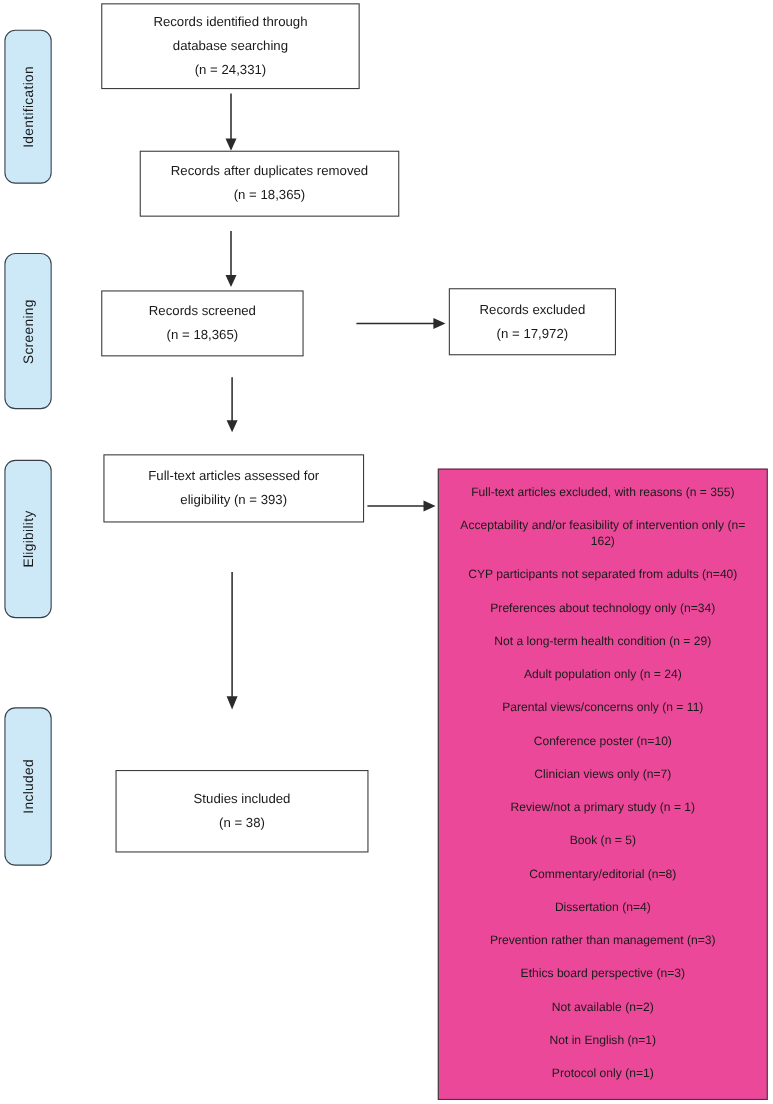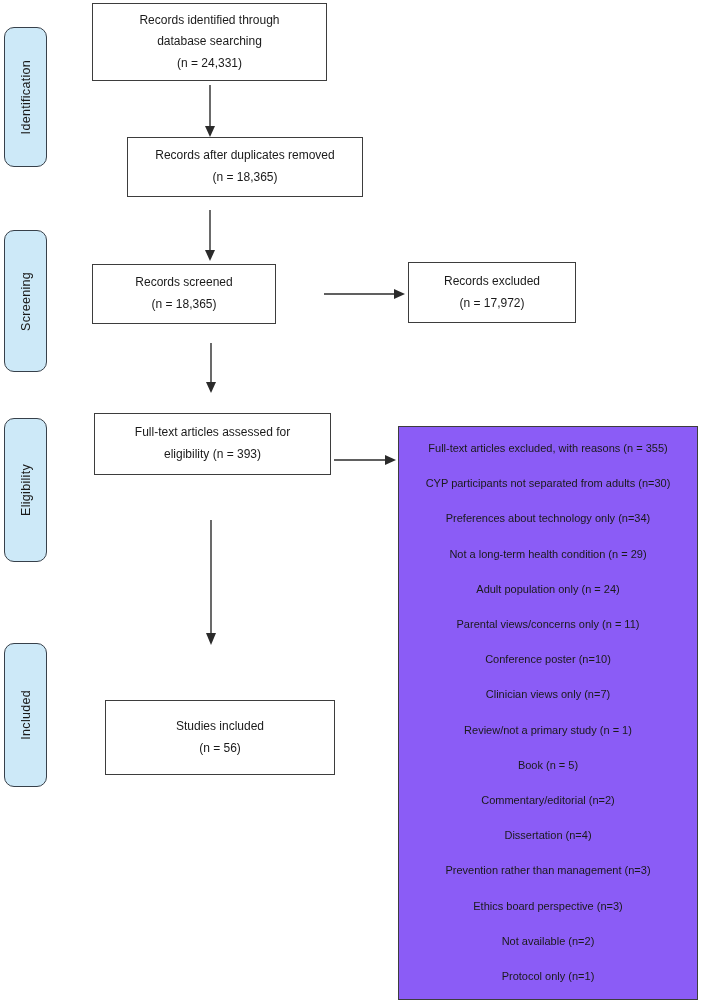--- a/index.html
+++ b/index.html
@@ -50,21 +50,21 @@
     align-items: center;
     justify-content: center;
     text-align: center;
     font-size: 12px;
     line-height: 1.8;
     white-space: pre-line;
     padding: 14px 6px;
   }
   .excl-box {
     position: absolute;
-    background: #8b5cf6;
+    background: #ec4899;
     border: 1.5px solid #3d3d3d;
     box-sizing: border-box;
     display: flex;
     flex-direction: column;
     justify-content: space-between;
     text-align: center;
     font-size: 11px;
     line-height: 1.25;
     padding: 15px 9px;
   }
@@ -126,42 +126,44 @@
   <div class="fbox" style="left:92px; top:3px; width:235px; height:78px;">Records identified through
 database searching
 (n = 24,331)</div>
 
   <div class="fbox" style="left:92px; top:137px; width:236px; height:60px;margin-left:35px;">Records after duplicates removed
 (n = 18,365)</div>
 
   <div class="fbox" style="left:92px; top:264px; width:184px; height:60px;">Records screened
 (n = 18,365)</div>
 
-  <div class="fbox" style="left:408px; top:262px; width:168px; height:61px;">Records excluded
+  <div class="fbox" style="left:408px; top:262px; width:152px; height:61px;">Records excluded
 (n = 17,972)</div>
 
   <div class="fbox" style="left:94px; top:413px; width:237px; height:62px;">Full-text articles assessed for
 eligibility (n = 393)</div>
 
   <div class="excl-box" style="left:398px; top:426px; width:300px; height:574px;">
     <div class="reason">Full-text articles excluded, with reasons (n = 355)</div>
 
-      <div class="reason">CYP participants not separated from adults (n=30)</div>
+  <div class="reason">Acceptability and/or feasibility of intervention only (n= 162)</div>
+      <div class="reason">CYP participants not separated from adults (n=40)</div>
       <div class="reason">Preferences about technology only (n=34)</div>
       <div class="reason">Not a long-term health condition (n = 29)</div>
       <div class="reason">Adult population only (n = 24)</div>
       <div class="reason">Parental views/concerns only (n = 11)</div>
       <div class="reason">Conference poster (n=10)</div>
       <div class="reason">Clinician views only (n=7)</div>
       <div class="reason">Review/not a primary study (n = 1)</div>
       <div class="reason">Book (n = 5)</div>
-      <div class="reason">Commentary/editorial (n=2)</div>
+      <div class="reason">Commentary/editorial (n=8)</div>
       <div class="reason">Dissertation (n=4)</div>
       <div class="reason">Prevention rather than management (n=3)</div>
       <div class="reason">Ethics board perspective (n=3)</div>
       <div class="reason">Not available (n=2)</div>
+      <div class="reason">Not in English (n=1)</div>
       <div class="reason">Protocol only (n=1)</div>
     </div>
 
   <div class="fbox" style="left:105px; top:700px; width:230px; height:75px;">Studies included
-(n = 56)</div>
+(n = 38)</div>
 
 </div>
 
 </body></html>

